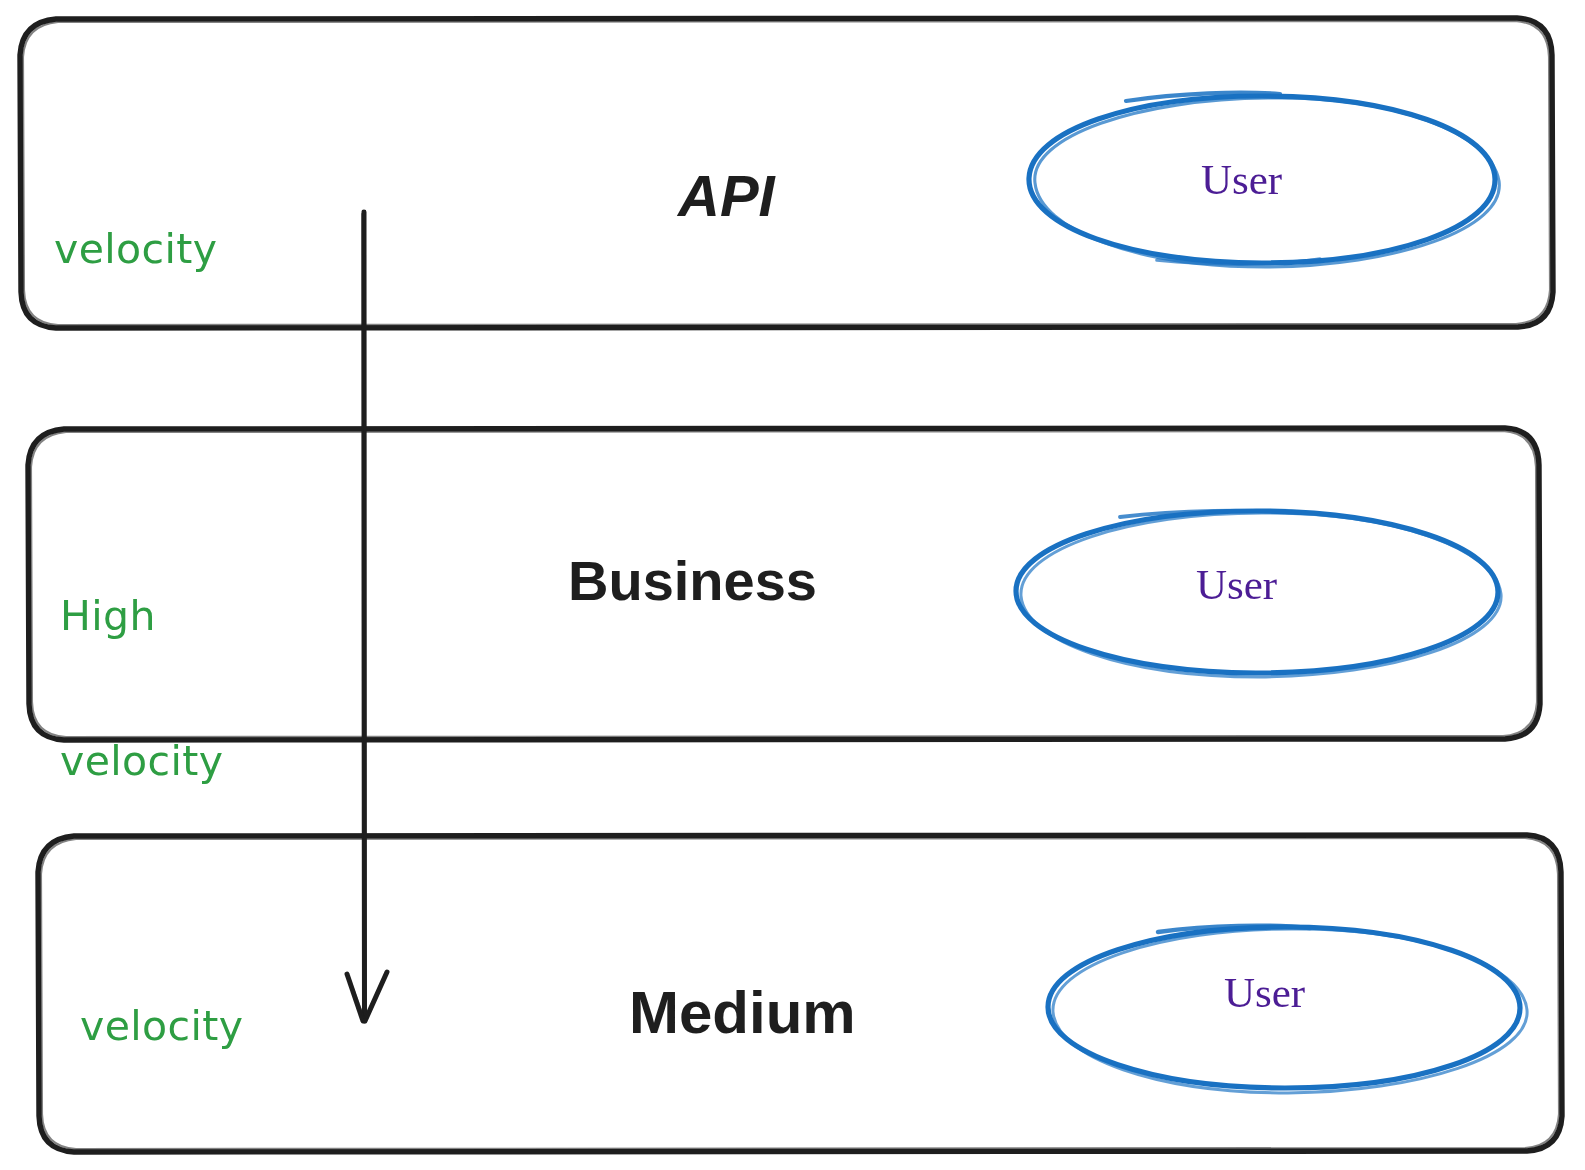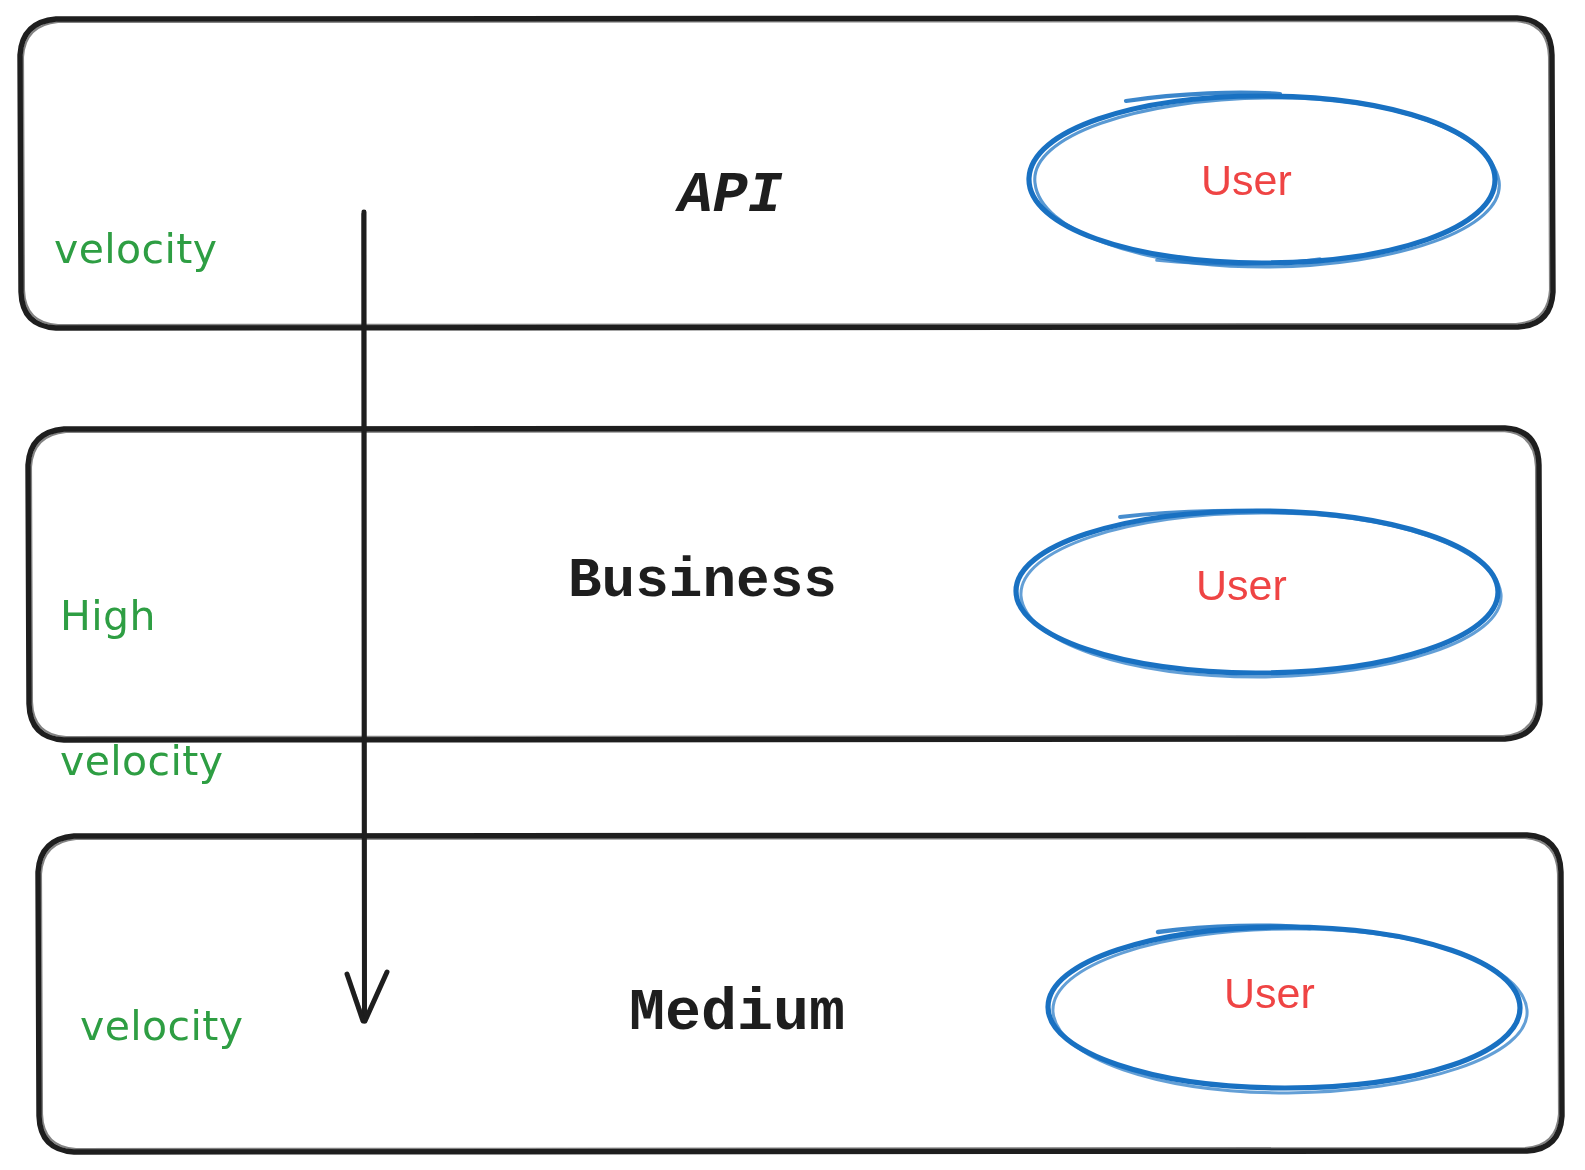--- a/index.html
+++ b/index.html
@@ -31,31 +31,31 @@
     pointer-events: none;
   }
   .lane-label {
     color: #2e9e43;
     font-size: 41px;
     font-family: "DejaVu Sans", sans-serif;
     letter-spacing: 0.4px;
   }
   .lane-title {
     color: #1e1e1e;
-    font-family: Liberation Mono, monospace;
+    font-family: Liberation Sans, sans-serif;
     font-weight: 600;
   }
   .lane-title.italic {
     font-style: italic;
     font-weight: 700;
   }
   .actor-label {
-    color: #ef4444;
+    color: #4c1d95;
     font-size: 43px;
-    font-family: Liberation Sans, sans-serif;
+    font-family: Liberation Serif, serif;
   }
   .hit {
     position: absolute;
     background: transparent;
   }
 </style>
 </head>
 <body>
 
 <div id="canvas">

